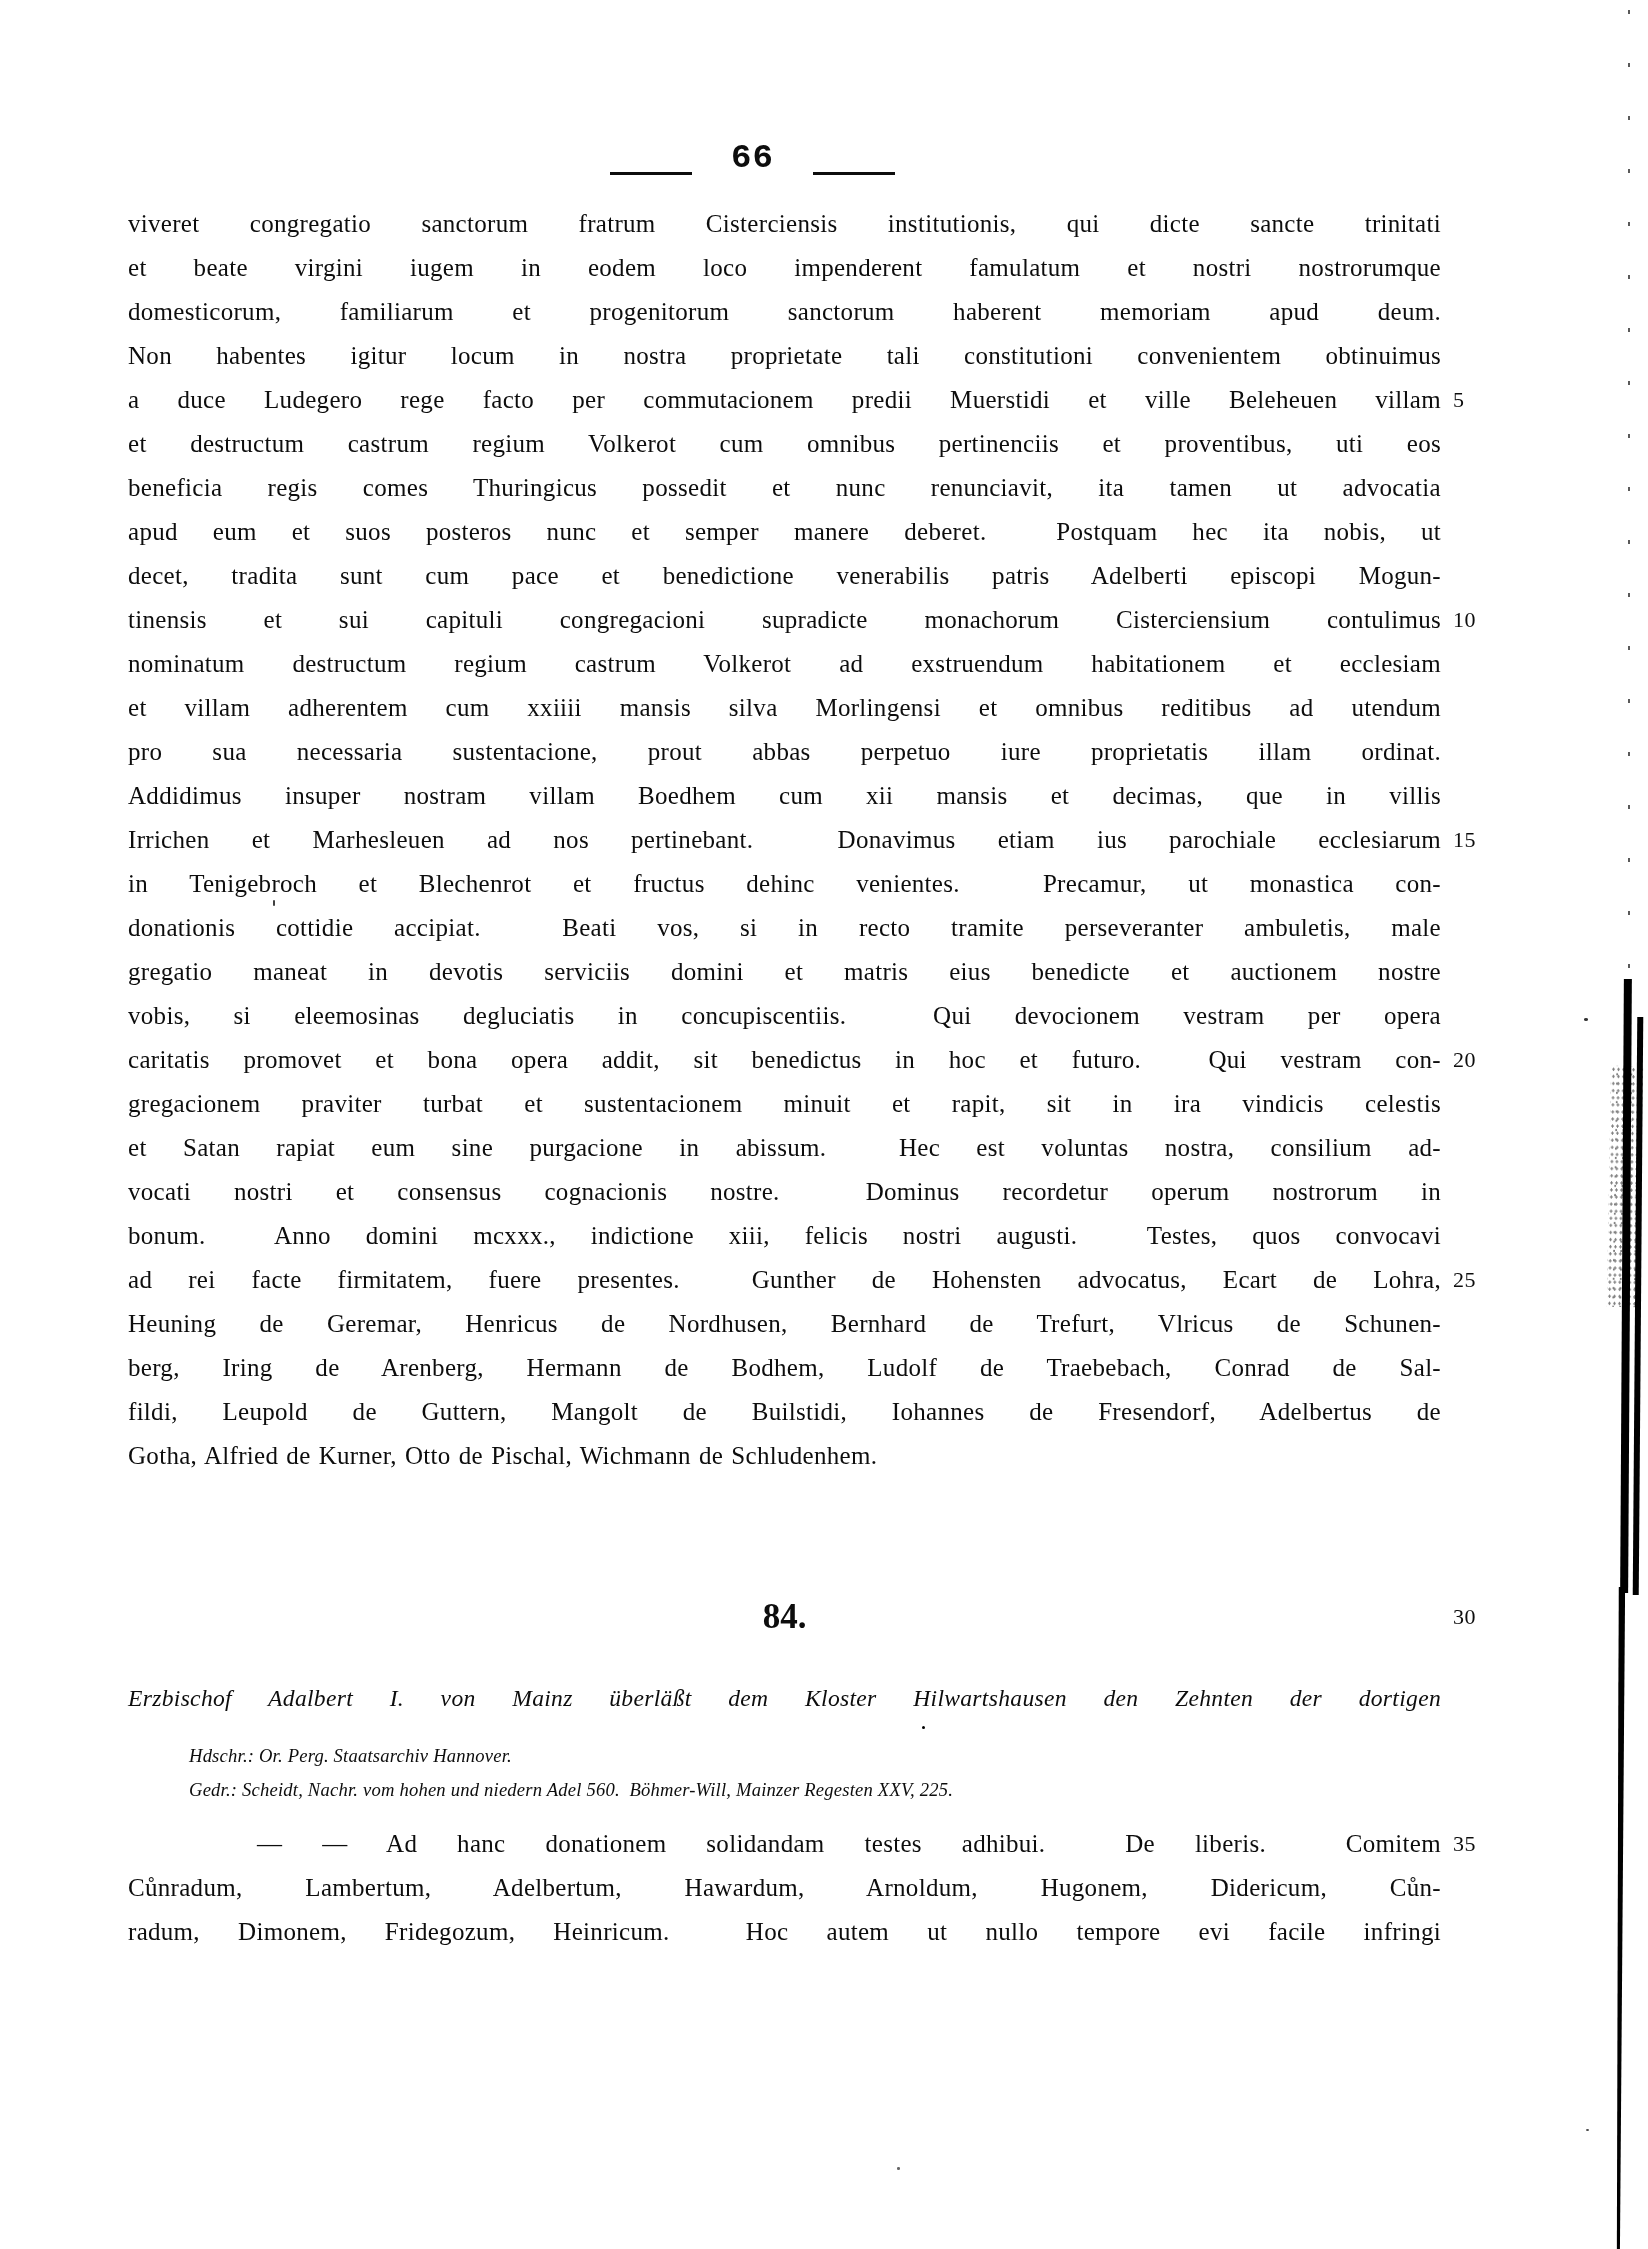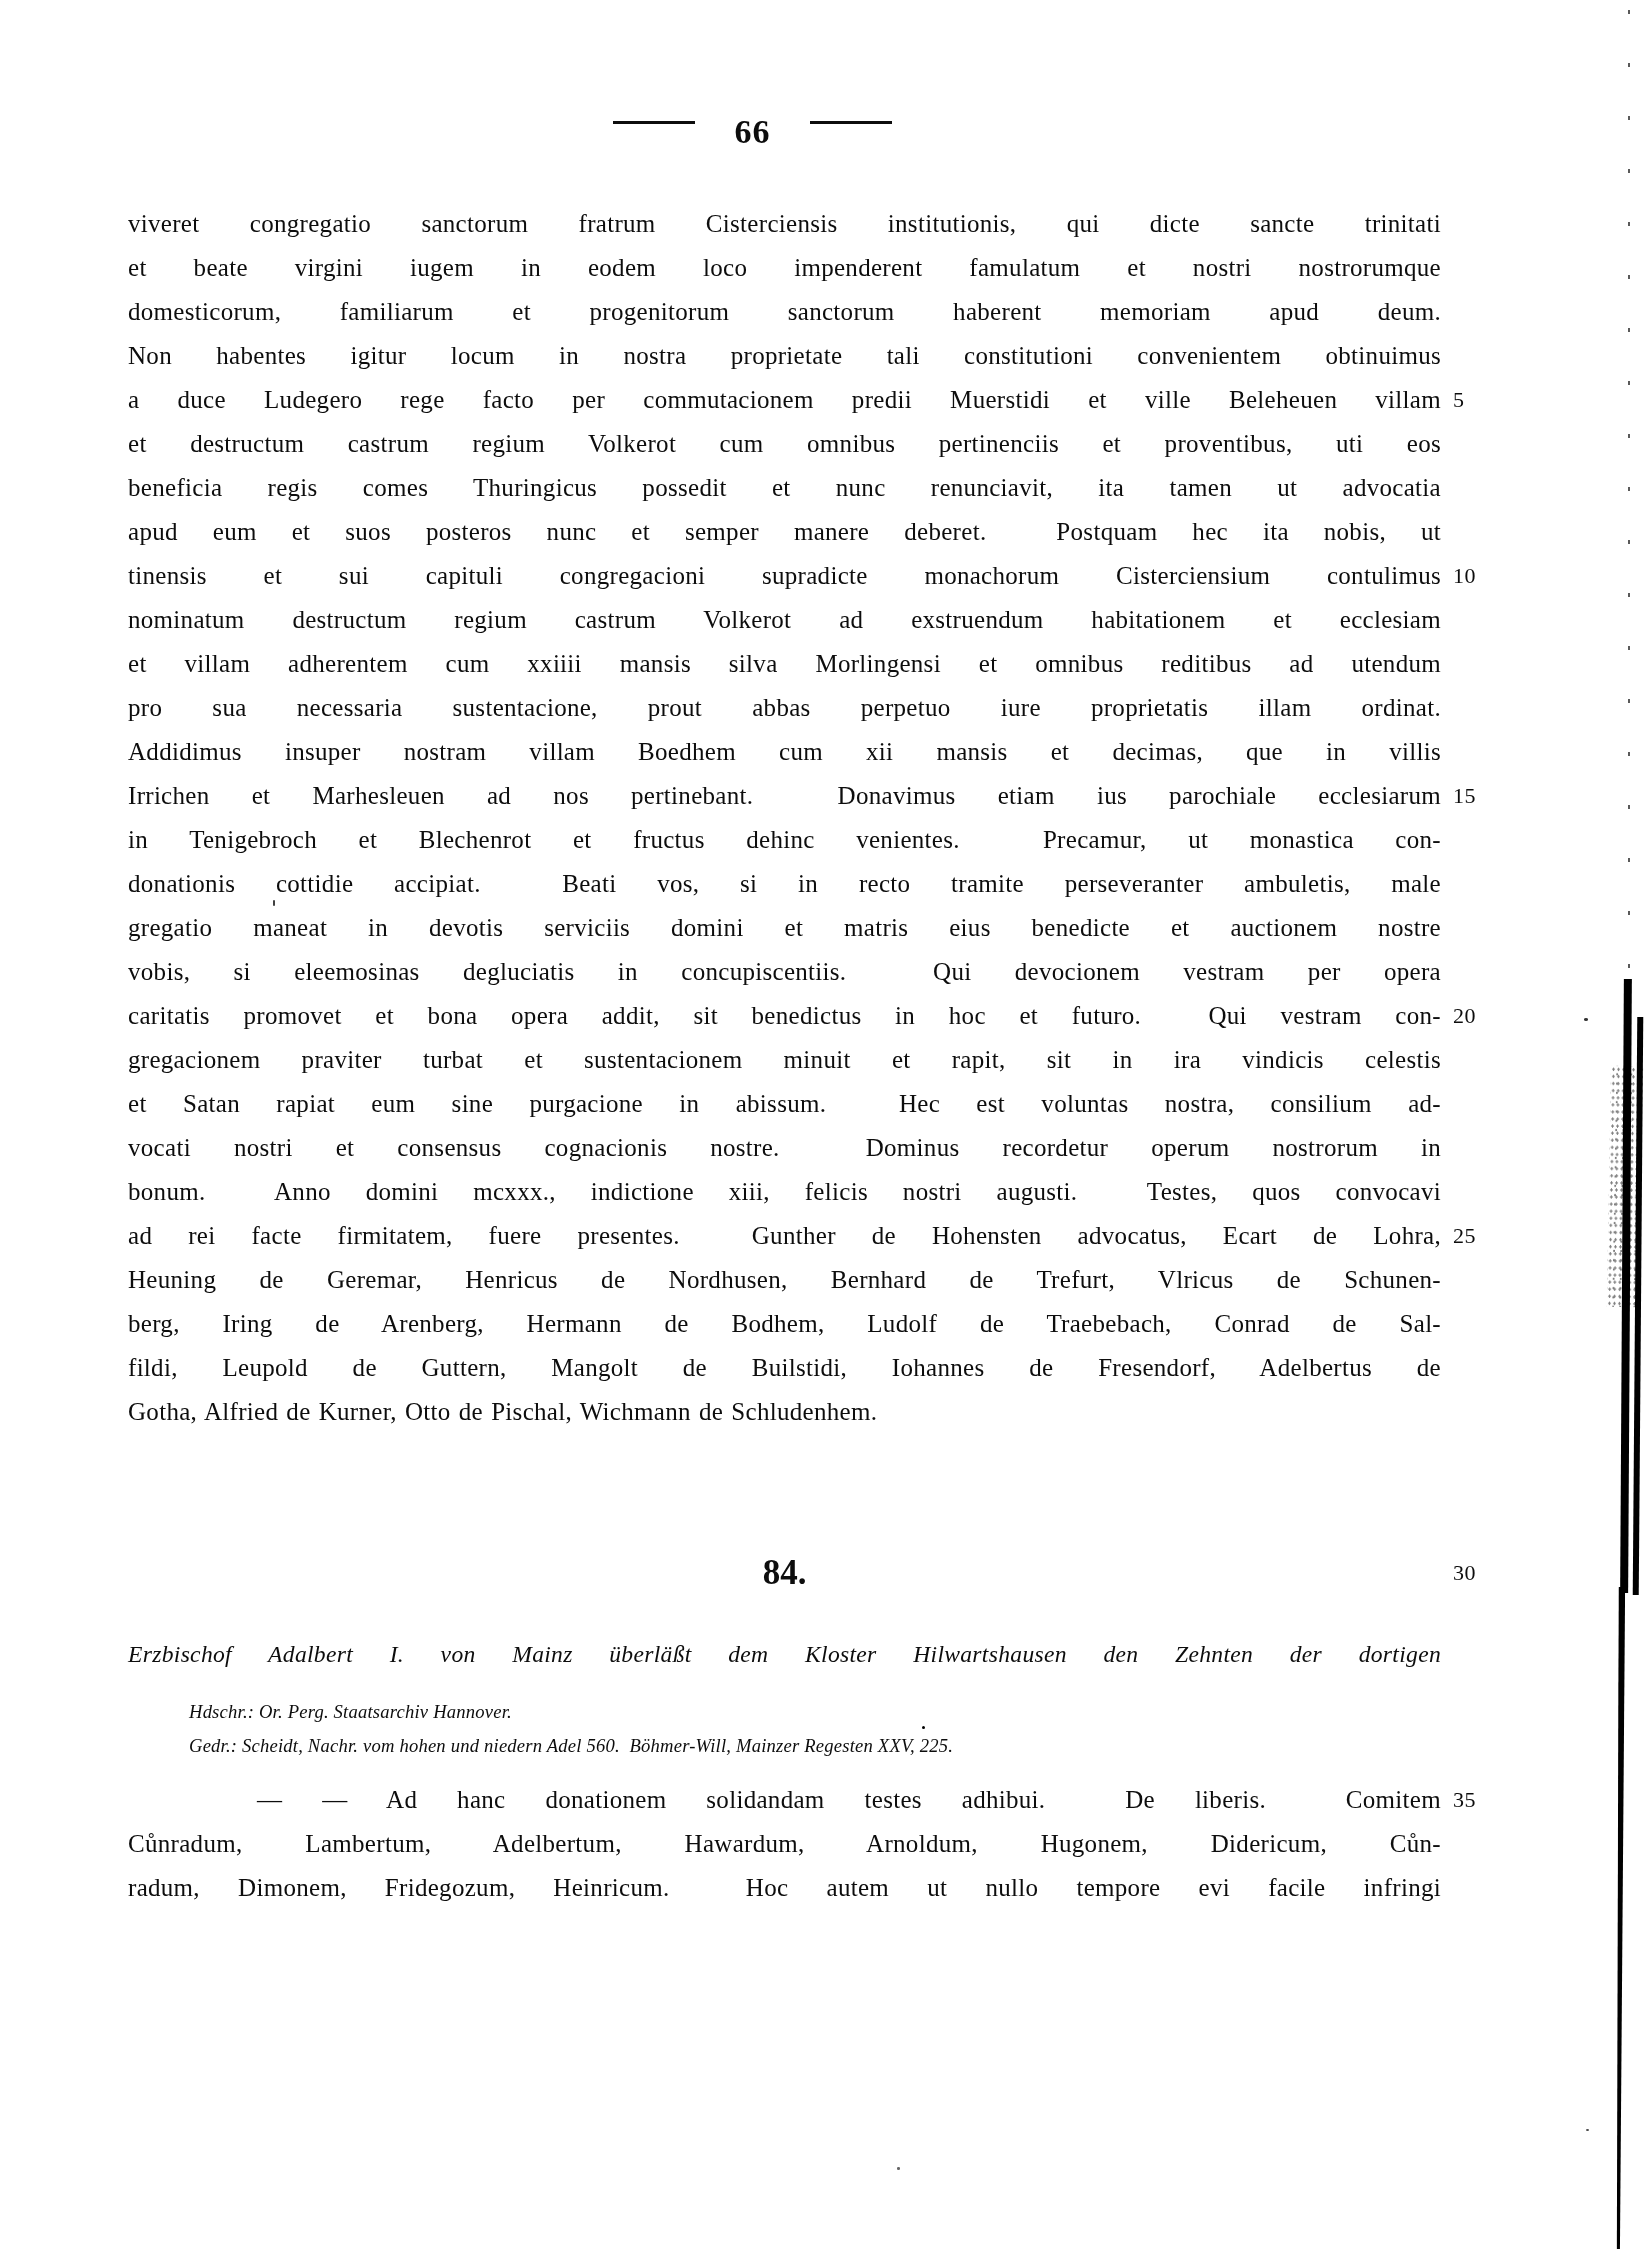--- a/index.html
+++ b/index.html
@@ -7,21 +7,21 @@
     position:relative;
     width:1648px;height:2250px;
     background:#ffffff;
     color:#0d0d0d;
     font-family:"Liberation Serif","DejaVu Serif",serif;
     overflow:hidden;
   }
   
   .pagehead{
     position:absolute;top:115px;left:96px;width:1313px;height:60px;
-    display:flex;align-items:flex-start;justify-content:center;gap:39px;
+    display:flex;align-items:flex-end;justify-content:center;gap:39px;font-family:Liberation Mono, monospace;
   }
   .hrule{width:82px;height:3.3px;background:#0d0d0d;margin-top:5.5px;}
   .pageno{font-size:34px;font-weight:bold;line-height:1;letter-spacing:1.1px;}
   
   .textcol{position:absolute;left:96px;top:202px;width:1313px;margin-left:32px;}
   .tline{
     position:relative;
     font-size:25px;line-height:44px;
     letter-spacing:0.3px;word-spacing:1.6px;
     text-align:justify;text-align-last:justify;
@@ -84,20 +84,21 @@
 
     <section class="para main-para">
         <div class="tline"><span>viveret congregatio sanctorum fratrum Cisterciensis institutionis, qui dicte sancte trinitati</span></div>
         <div class="tline"><span>et beate virgini iugem in eodem loco impenderent famulatum et nostri nostrorumque</span></div>
         <div class="tline"><span>domesticorum, familiarum et progenitorum sanctorum haberent memoriam apud deum.</span></div>
         <div class="tline"><span>Non habentes igitur locum in nostra proprietate tali constitutioni convenientem obtinuimus</span></div>
         <div class="tline"><span>a duce Ludegero rege facto per commutacionem predii Muerstidi et ville Beleheuen villam</span><span class="lineno">5</span></div>
         <div class="tline"><span>et destructum castrum regium Volkerot cum omnibus pertinenciis et proventibus, uti eos</span></div>
         <div class="tline"><span>beneficia regis comes Thuringicus possedit et nunc renunciavit, ita tamen ut advocatia</span></div>
         <div class="tline"><span>apud eum et suos posteros nunc et semper manere deberet.  Postquam hec ita nobis, ut</span></div>
+        <div class="tline"><span>decet, tradita sunt cum pace et benedictione venerabilis patris Adelberti episcopi Mogun-</span></div>
         <div class="tline"><span>tinensis et sui capituli congregacioni supradicte monachorum Cisterciensium contulimus</span><span class="lineno">10</span></div>
         <div class="tline"><span>nominatum destructum regium castrum Volkerot ad exstruendum habitationem et ecclesiam</span></div>
         <div class="tline"><span>et villam adherentem cum xxiiii mansis silva Morlingensi et omnibus reditibus ad utendum</span></div>
         <div class="tline"><span>pro sua necessaria sustentacione, prout abbas perpetuo iure proprietatis illam ordinat.</span></div>
         <div class="tline"><span>Addidimus insuper nostram villam Boedhem cum xii mansis et decimas, que in villis</span></div>
         <div class="tline"><span>Irrichen et Marhesleuen ad nos pertinebant.  Donavimus etiam ius parochiale ecclesiarum</span><span class="lineno">15</span></div>
         <div class="tline"><span>in Tenigebroch et Blechenrot et fructus dehinc venientes.  Precamur, ut monastica con-</span></div>
         <div class="tline"><span>donationis cottidie accipiat.  Beati vos, si in recto tramite perseveranter ambuletis, male</span></div>
         <div class="tline"><span>gregatio maneat in devotis serviciis domini et matris eius benedicte et auctionem nostre</span></div>
         <div class="tline"><span>vobis, si eleemosinas degluciatis in concupiscentiis.  Qui devocionem vestram per opera</span></div>

